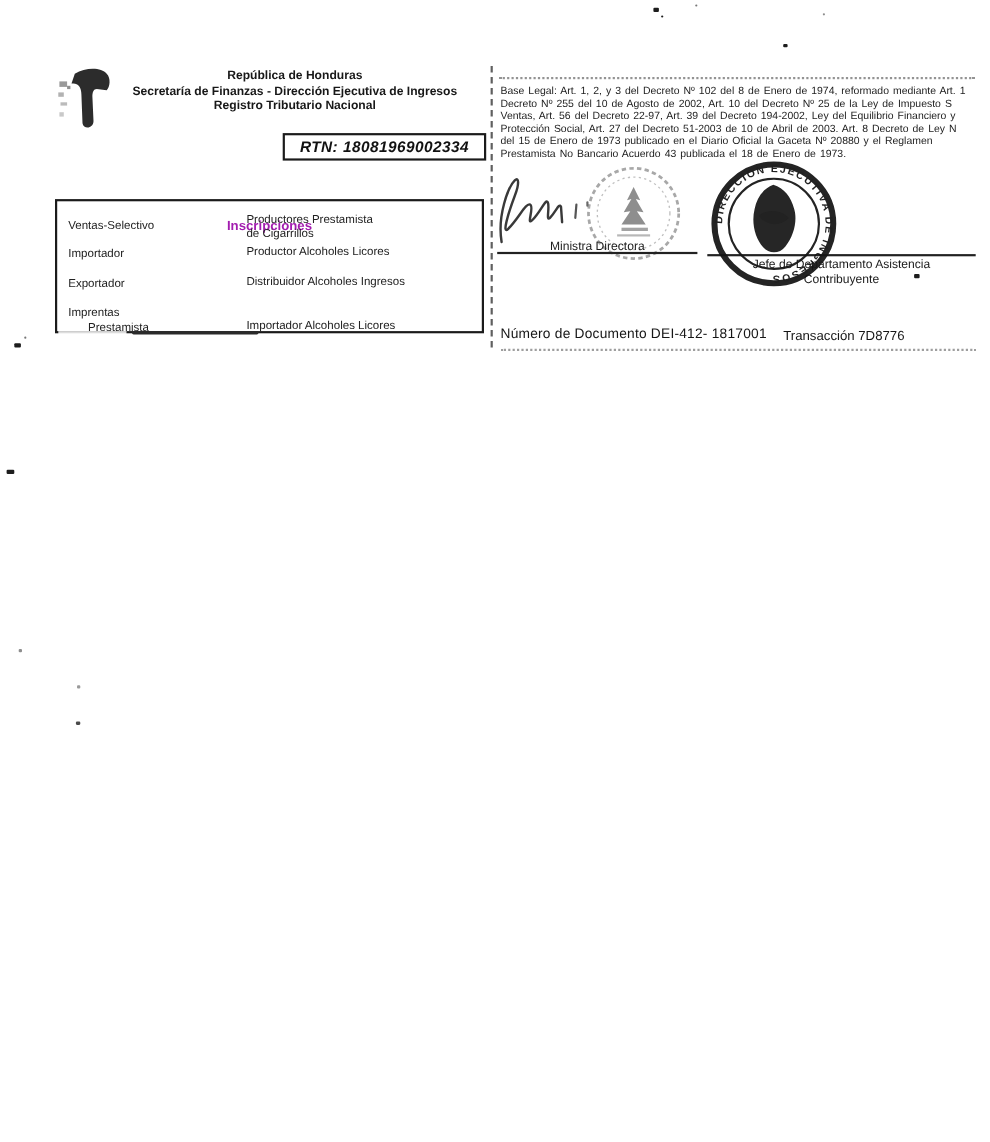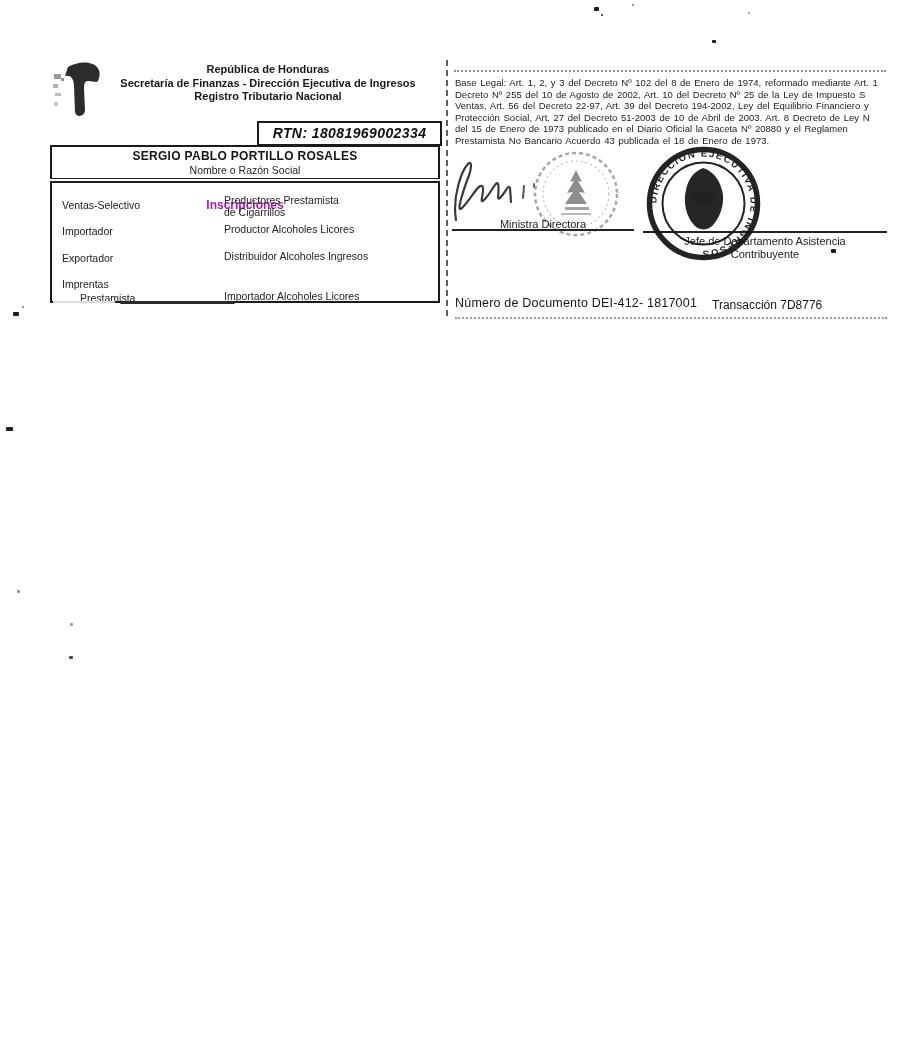--- a/index.html
+++ b/index.html
@@ -50,24 +50,20 @@
   </svg>
 
   <div class="abs hdr">
     <div>República de Honduras</div>
     <div>Secretaría de Finanzas - Dirección Ejecutiva de Ingresos</div>
     <div>Registro Tributario Nacional</div>
   </div>
 
   <div class="abs rtn-box">RTN: 18081969002334</div>
 
-  <div class="abs name-box">
-    <div class="tax-name">SERGIO PABLO PORTILLO ROSALES</div>
-    <div class="tax-cap">Nombre o Razón Social</div>
-  </div>
 
   <div class="abs insc-box">
     <div class="insc-title">Inscripciones</div>
 
     <div class="cell" style="left:10px;top:16px;">Ventas-Selectivo</div>
     <div class="cell" style="left:172px;top:11px;">Productores Prestamista
 de Cigarrillos</div>
 
     <div class="cell" style="left:10px;top:42px;">Importador</div>
     <div class="cell" style="left:172px;top:40px;">Productor Alcoholes Licores</div>

